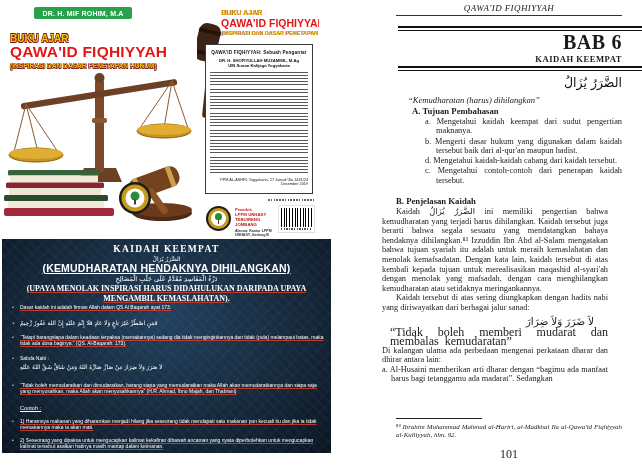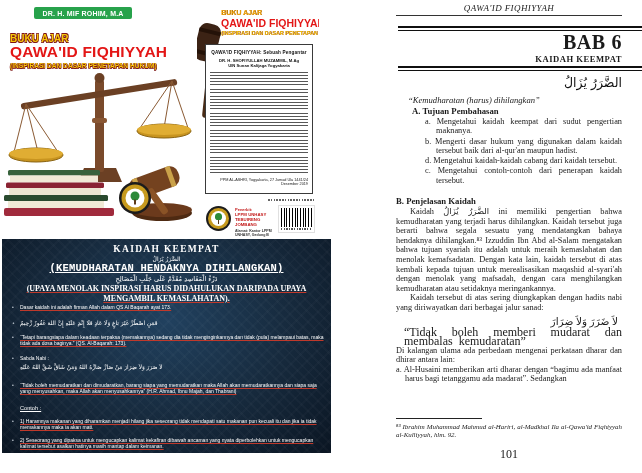--- a/index.html
+++ b/index.html
@@ -58,42 +58,42 @@
   .rule { left:68px; right:0; height:4.6px; border-top:2.4px solid #101010; border-bottom:1px solid #101010; }
   .ruleA { top:26px; } .ruleB { top:66px; }
   .chapter { right:20px; top:31px; font-size:20px; font-weight:bold; letter-spacing:0.6px; }
   .chapsub { right:20px; top:54px; font-size:8.6px; font-weight:bold; letter-spacing:0.5px; }
   .kaidah-ar { right:20px; top:75px; font-size:12.5px; color:#111; }
   .kaidah-tr { left:78px; top:95px; font-size:8.6px; font-style:italic; }
   .secA { left:66px; top:106px; font-size:8.7px; font-weight:bold;margin-left:16px; }
   .objs { left:78px; top:117px; width:214px; }
   .obj { font-size:8.3px; line-height:9.4px; text-align:justify; padding-left:28px; text-indent:-11px; margin-bottom:0.8px; }
   .secB { left:66px; top:196px; font-size:8.7px; font-weight:bold; }
-  .bodyflow { left:66px; top:207px; width:226px; }
+  .bodyflow { left:52px; top:207px; width:226px; }
   .p { font-size:8.3px; line-height:9.6px; text-align:justify; }
   .pindent { text-indent:14px; }
-  .ar-line { direction:rtl; font-family:Liberation Serif, serif; font-size:10.5px; margin:2px 4px 1px 0; }
+  .ar-line { direction:rtl; font-family:Liberation Sans, sans-serif; font-size:10.5px; margin:2px 14px 1px 0; }
   .pquote { font-size:12px; line-height:9px; padding-left:8px; text-align:justify; word-spacing:3px; }
   .pitem { font-size:8.3px; line-height:9.6px; text-align:justify; padding-left:9px; text-indent:-9px; }
   .fnrule { left:66px; top:418px; width:86px; border-top:1px solid #222; }
   .footnote { left:66px; top:423px; width:226px; font-size:6.9px; line-height:8.3px; text-align:justify; font-style:italic; }
   .pagenum { left:66px; top:447px; width:226px; text-align:center; font-size:12px; }
 
   
   #slide { left:2px; top:239px; width:329px; height:214px; color:#fff;
            background:radial-gradient(ellipse at 50% 38%, #21415f 0%, #16293c 55%, #0a1522 100%); }
   #slide::before { content:""; position:absolute; inset:0; pointer-events:none;
      background:
        repeating-linear-gradient(45deg, rgba(255,255,255,0.025) 0 2px, transparent 2px 7px),
        repeating-linear-gradient(-45deg, rgba(255,255,255,0.02) 0 2px, transparent 2px 9px); }
   #slide > div { z-index:1; }
   .s-title { top:5px; left:0; width:100%; text-align:center; font-family:"Liberation Serif",serif;
              font-weight:bold; font-size:9.5px; letter-spacing:1.3px; }
   .s-ar1 { top:16px; left:0; width:100%; text-align:center; font-size:6px; }
-  .s-sub1 { top:23px; left:0; width:100%; text-align:center; font-family:Liberation Mono, monospace;
+  .s-sub1 { top:23px; left:0; width:100%; text-align:center; font-family:Liberation Sans, sans-serif;
             font-weight:bold; font-size:10.5px; letter-spacing:0.2px; text-decoration:underline; text-decoration-thickness:0.8px; }
   .s-ar2 { top:36px; left:0; width:100%; text-align:center; font-size:6.6px; }
   .s-sub2 { top:45px; left:8px; right:8px; text-align:center; font-family:"Liberation Serif",serif;
             font-weight:bold; font-size:8px; line-height:9.6px; }
   .s-item { left:10px; right:5px; font-size:5px; line-height:5.9px; text-align:left; padding-left:8px; }
   .s-item::before { content:"\2022"; position:absolute; left:0; top:0; color:#cfd8e0; font-size:5px; }
   .s-item-ar { direction:rtl; text-align:left; font-size:5.8px; font-family:"DejaVu Sans",sans-serif; }
   .nb::before { content:""; }
   .ru { text-decoration:underline; text-decoration-color:#c0392b; text-decoration-thickness:0.6px; text-underline-offset:0.6px; }
   .wu { text-decoration:underline; text-decoration-thickness:0.6px; }

